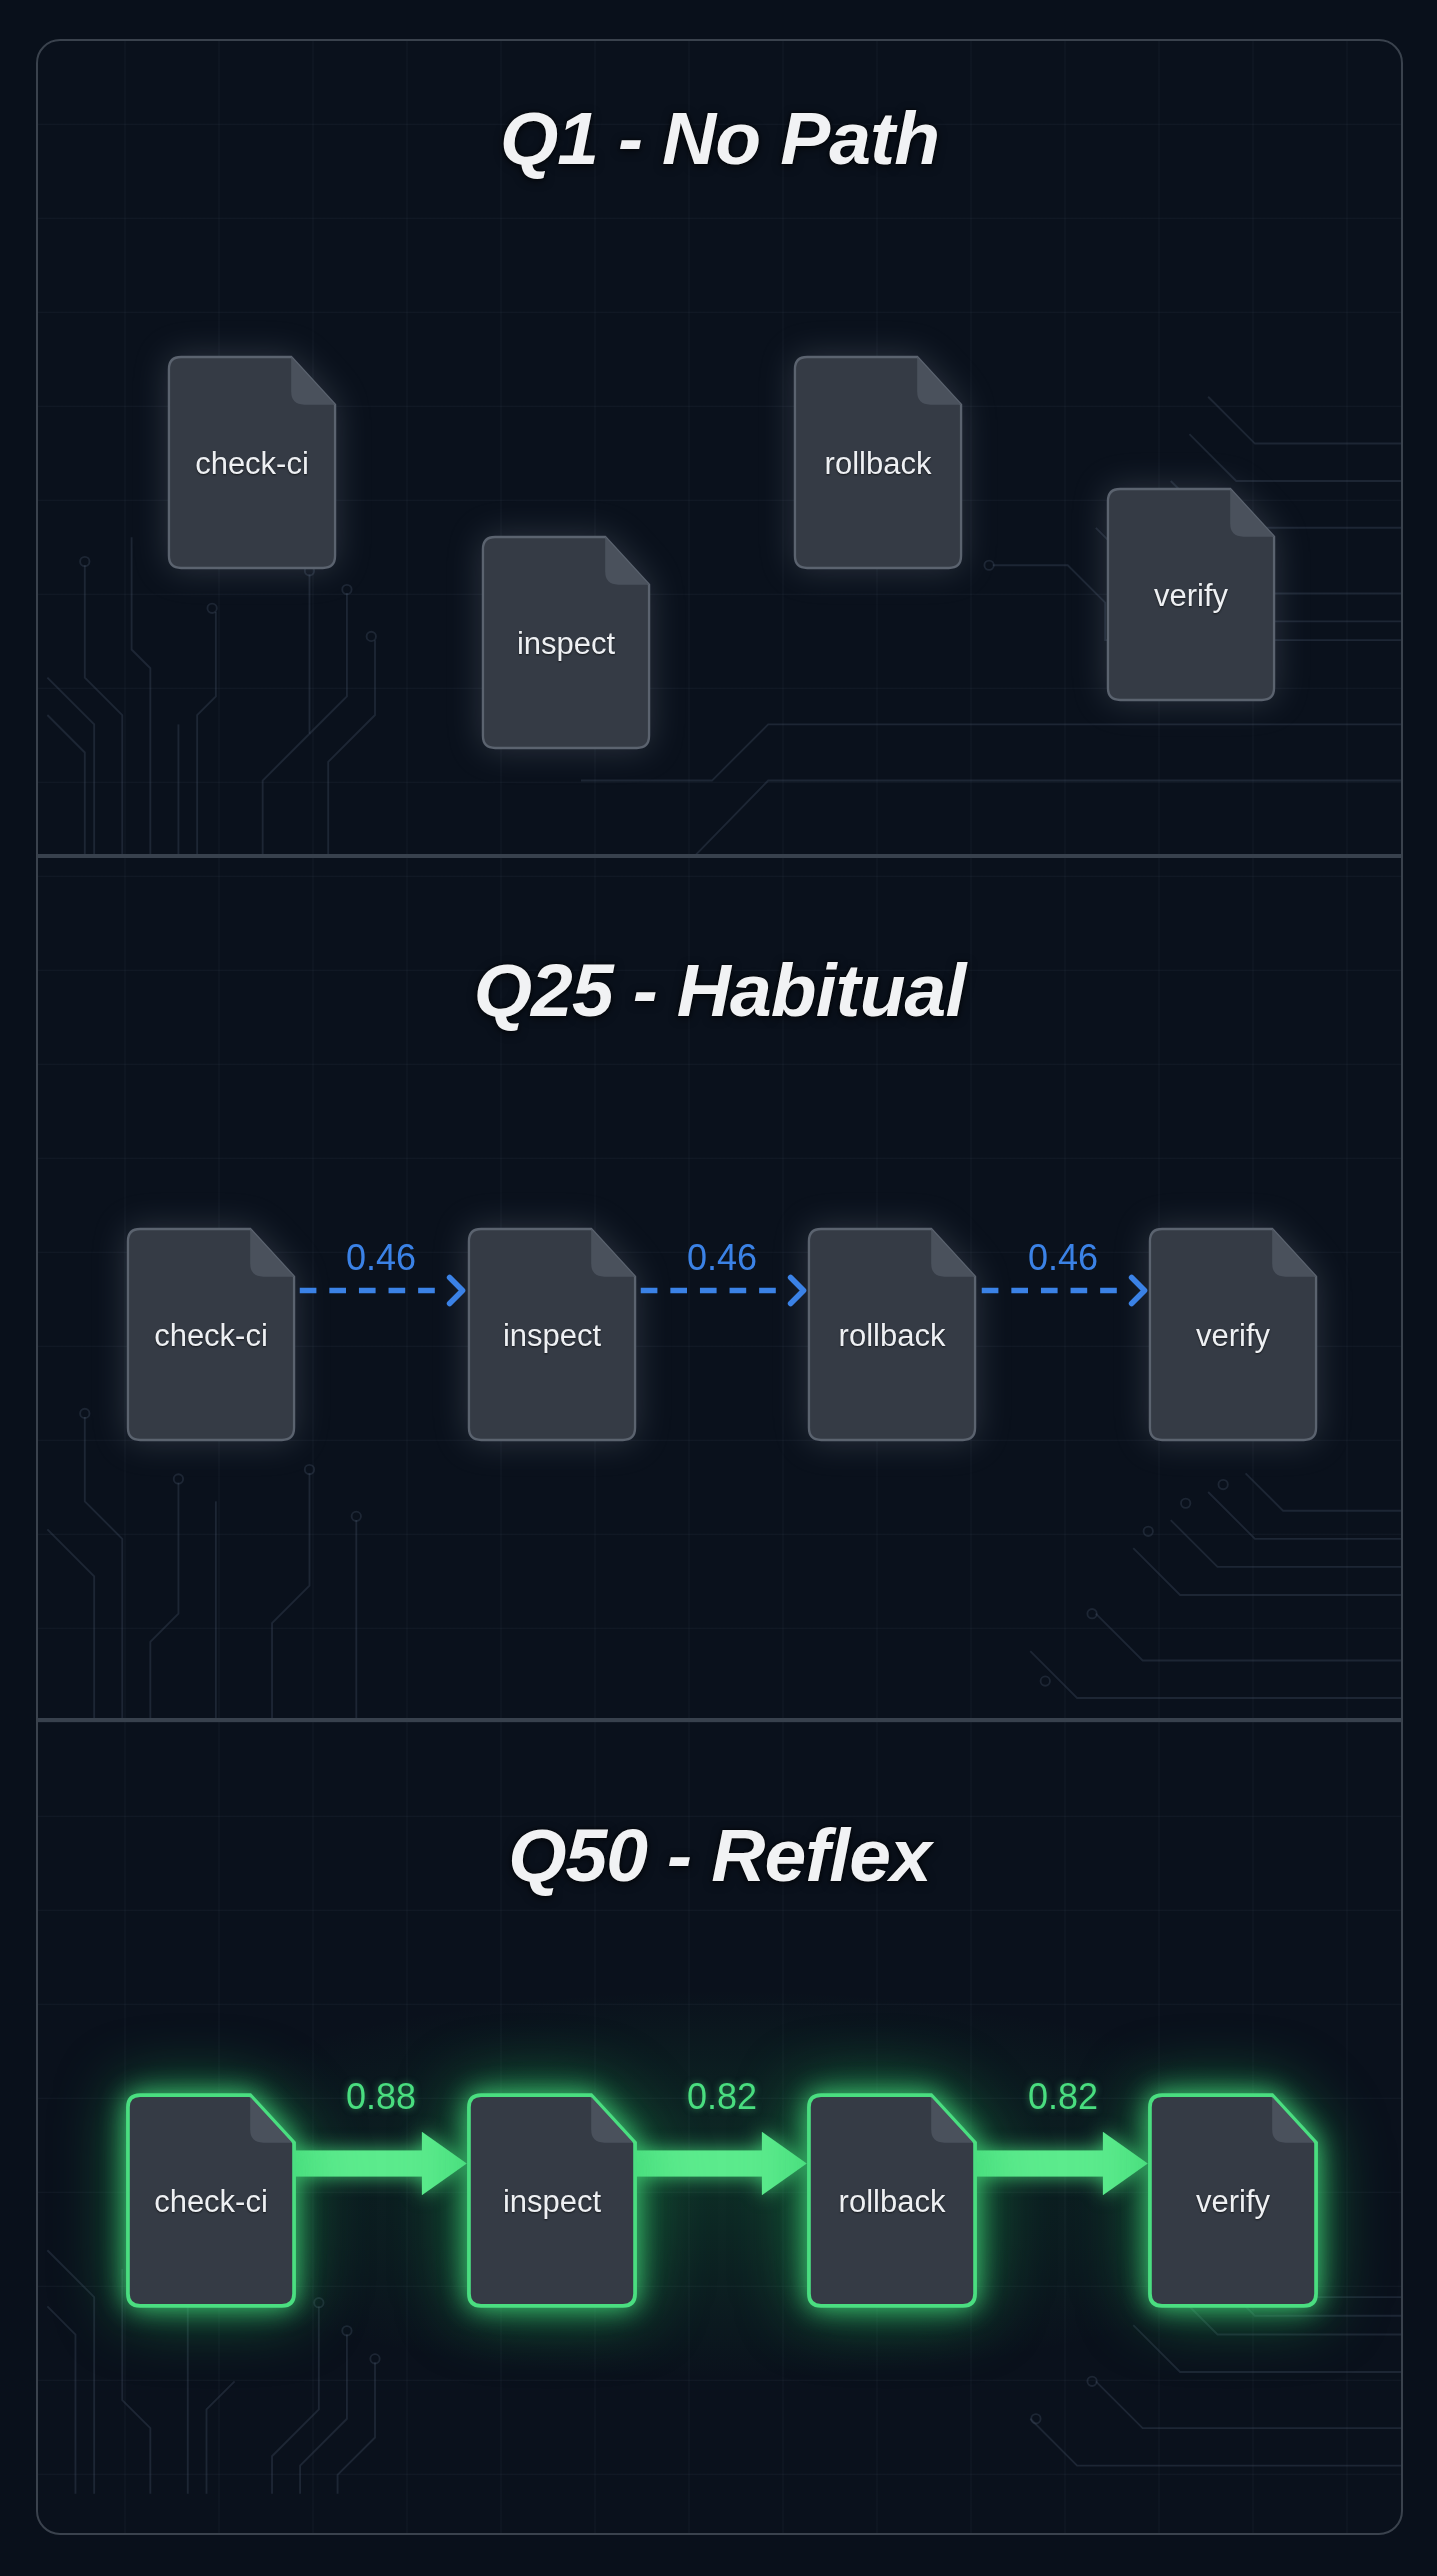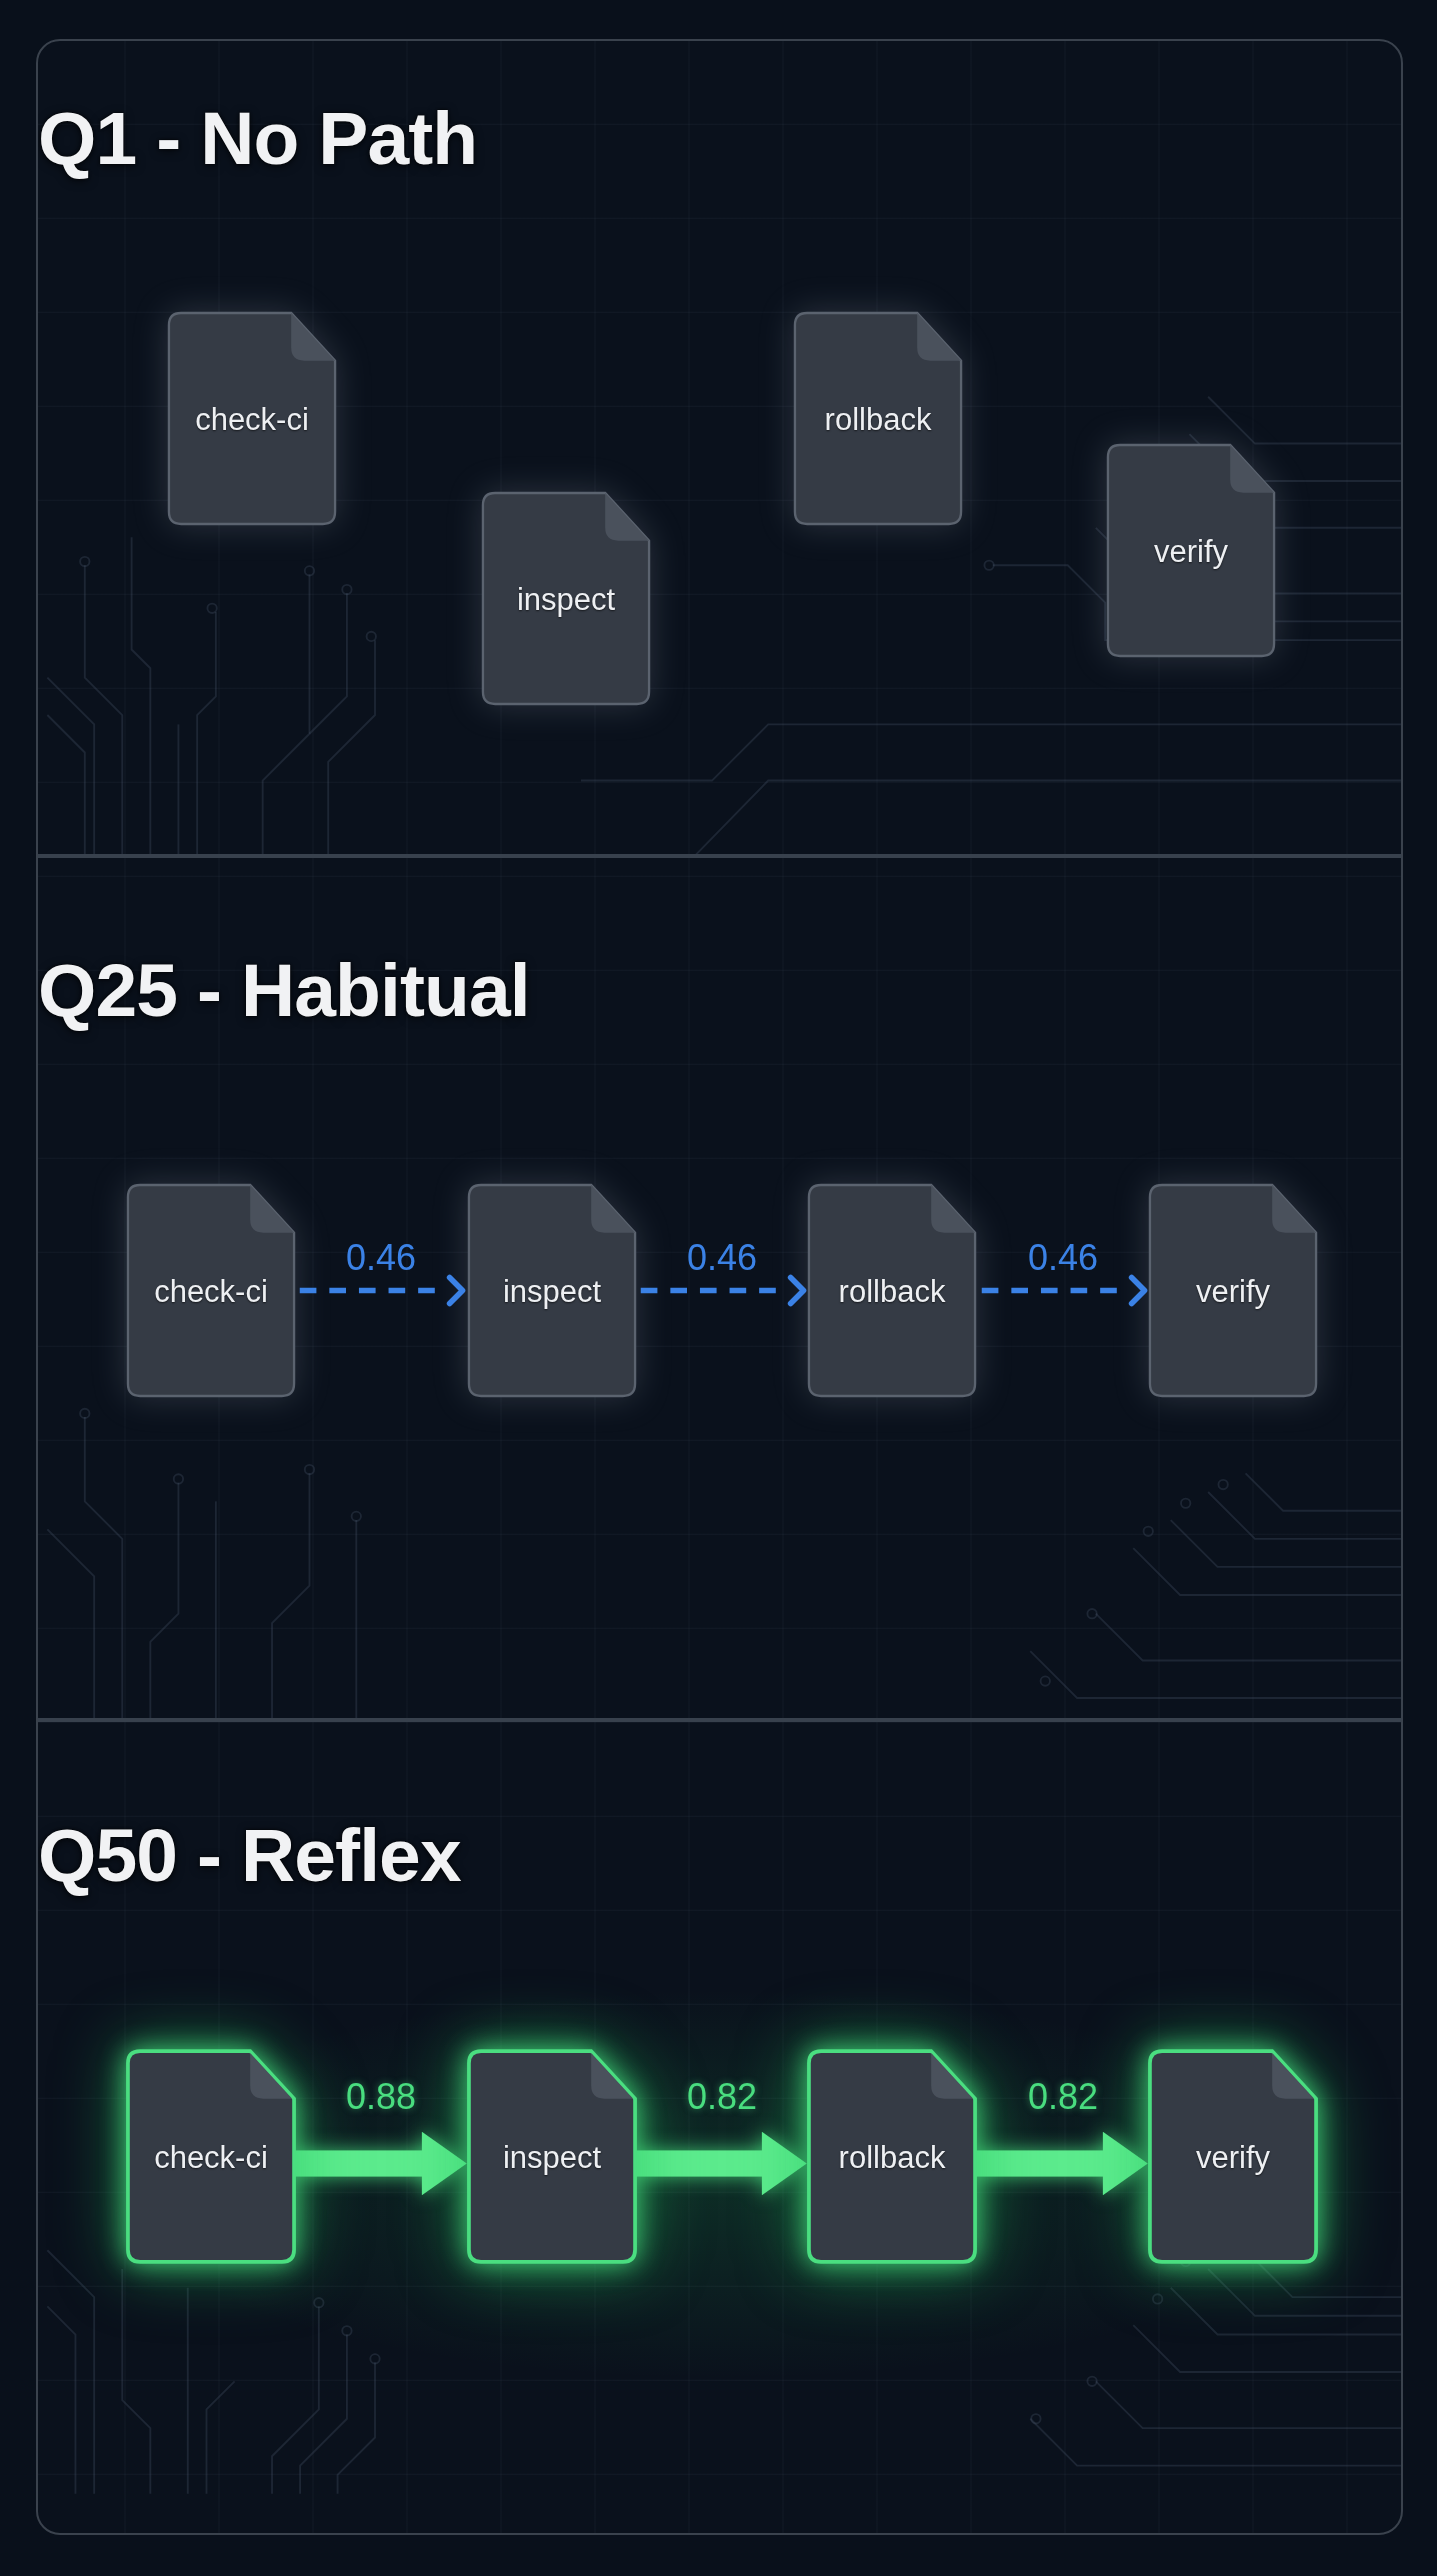--- a/index.html
+++ b/index.html
@@ -25,27 +25,28 @@
   }
   .circuits { position: absolute; inset: 0; }
   .panel {
     position: absolute; left: 0; width: 1363px;
   }
   .divider {
     position: absolute; left: 0; width: 1363px; height: 3.7px;
     background: #38414d;
   }
   .title {
-    position: absolute; left: 0; width: 1363px; 
+    position: absolute; left: 0; width: 1363px; text-align: center;
     font-size: 75px; font-weight: bold; color: #f1f2f4;
     letter-spacing: -0.9px;
     text-shadow: 0 0 2.8px #000, 0 1.9px 9.4px rgba(0,0,0,0.6);
+    font-style: italic;
   }
   .doc {
-    position: absolute; width: 155px; height: 213px;
+    position: absolute; width: 155px; height: 213px; margin-top: 44px;
   }
   .doc svg { position: absolute; left: 0; top: 0; overflow: visible; }
   .doc .label {
     position: absolute; left: 0; width: 168px; top: 90px;
     text-align: center; font-size: 31px; color: #eef0f3;
     text-shadow: 0 0.9px 1.9px rgba(0,0,0,0.6);
   }
   .doc.plain { filter: drop-shadow(0 0 17px rgba(200,210,230,0.18)); }
   .doc.glow { filter: drop-shadow(0 0 13px rgba(74,222,128,0.85)) drop-shadow(0 0 30px rgba(34,197,94,0.55)); }
   .edge-label {

